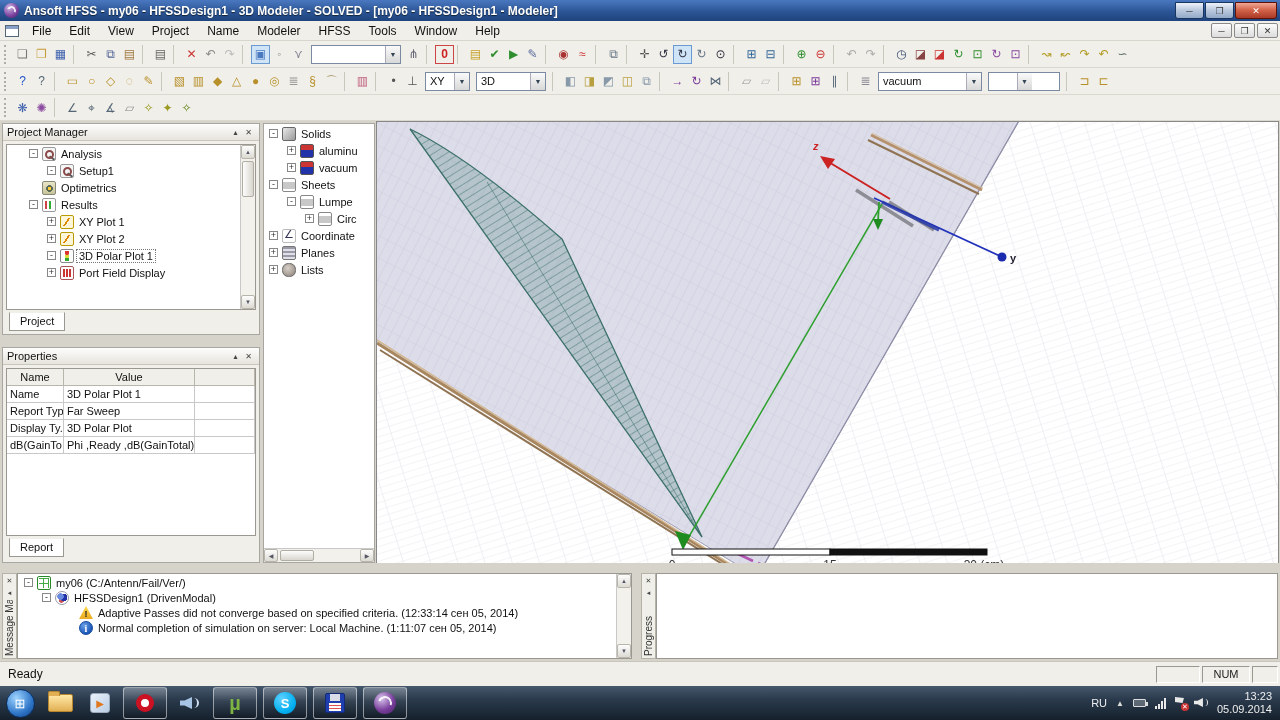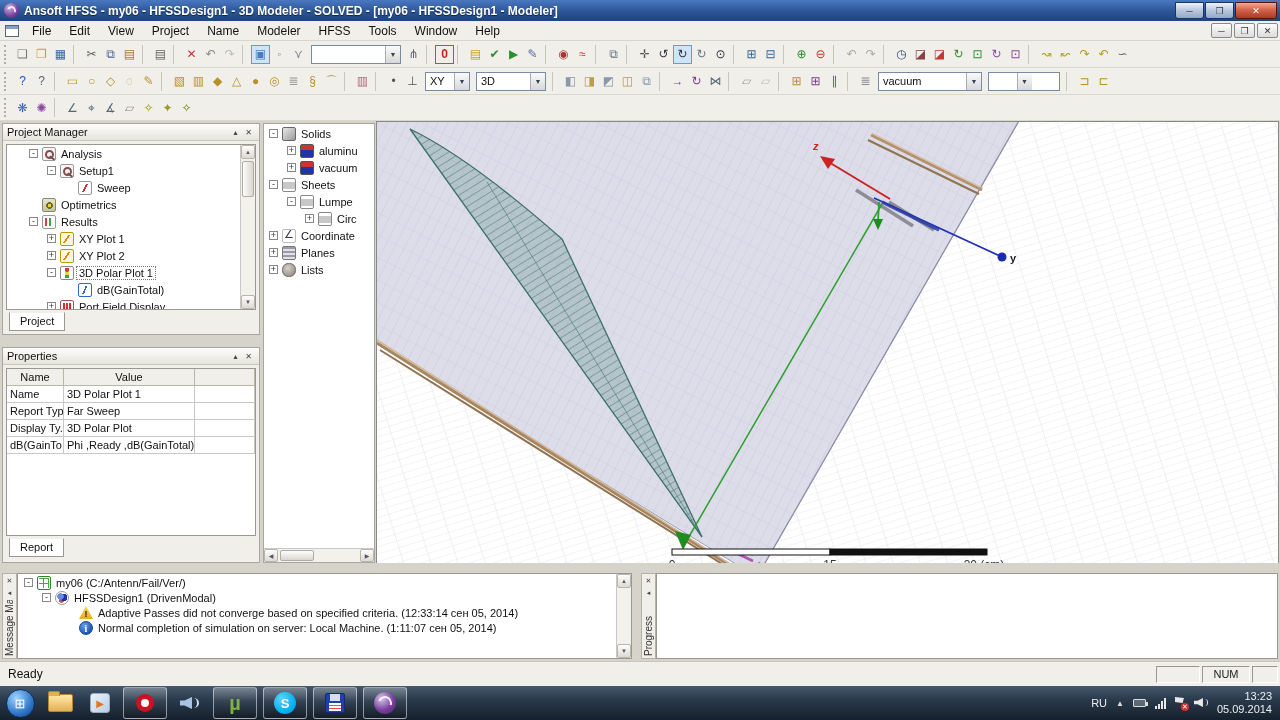--- a/index.html
+++ b/index.html
@@ -418,25 +418,20 @@
           <span class="ticon ic-analysis"></span>
           <span class="tlbl">Analysis</span>
         </div>
 
         <div class="trow" style="padding-left: 40px;">
           <span class="exp">-</span>
           <span class="ticon ic-analysis"></span>
           <span class="tlbl">Setup1</span>
         </div>
 
-        <div class="trow" style="padding-left: 58px;">
-          <span class="exp" style="visibility: hidden;"></span>
-          <span class="ticon ic-sweep"></span>
-          <span class="tlbl">Sweep</span>
-        </div>
 
         <div class="trow" style="padding-left: 22px;">
           <span class="exp" style="visibility: hidden;"></span>
           <span class="ticon ic-optim"></span>
           <span class="tlbl">Optimetrics</span>
         </div>
 
         <div class="trow" style="padding-left: 22px;">
           <span class="exp">-</span>
           <span class="ticon ic-results"></span>
@@ -454,25 +449,20 @@
           <span class="ticon ic-xy"></span>
           <span class="tlbl">XY Plot 2</span>
         </div>
 
         <div class="trow sel" style="padding-left: 40px;">
           <span class="exp">-</span>
           <span class="ticon ic-polar"></span>
           <span class="tlbl">3D Polar Plot 1</span>
         </div>
 
-        <div class="trow" style="padding-left: 58px;">
-          <span class="exp" style="visibility: hidden;"></span>
-          <span class="ticon ic-db"></span>
-          <span class="tlbl">dB(GainTotal)</span>
-        </div>
 
         <div class="trow" style="padding-left: 40px;">
           <span class="exp">+</span>
           <span class="ticon ic-port"></span>
           <span class="tlbl">Port Field Display</span>
         </div>
 
     </div>
     <div class="sbv">
       <span class="sbbtn" style="top:0;">▲</span>

